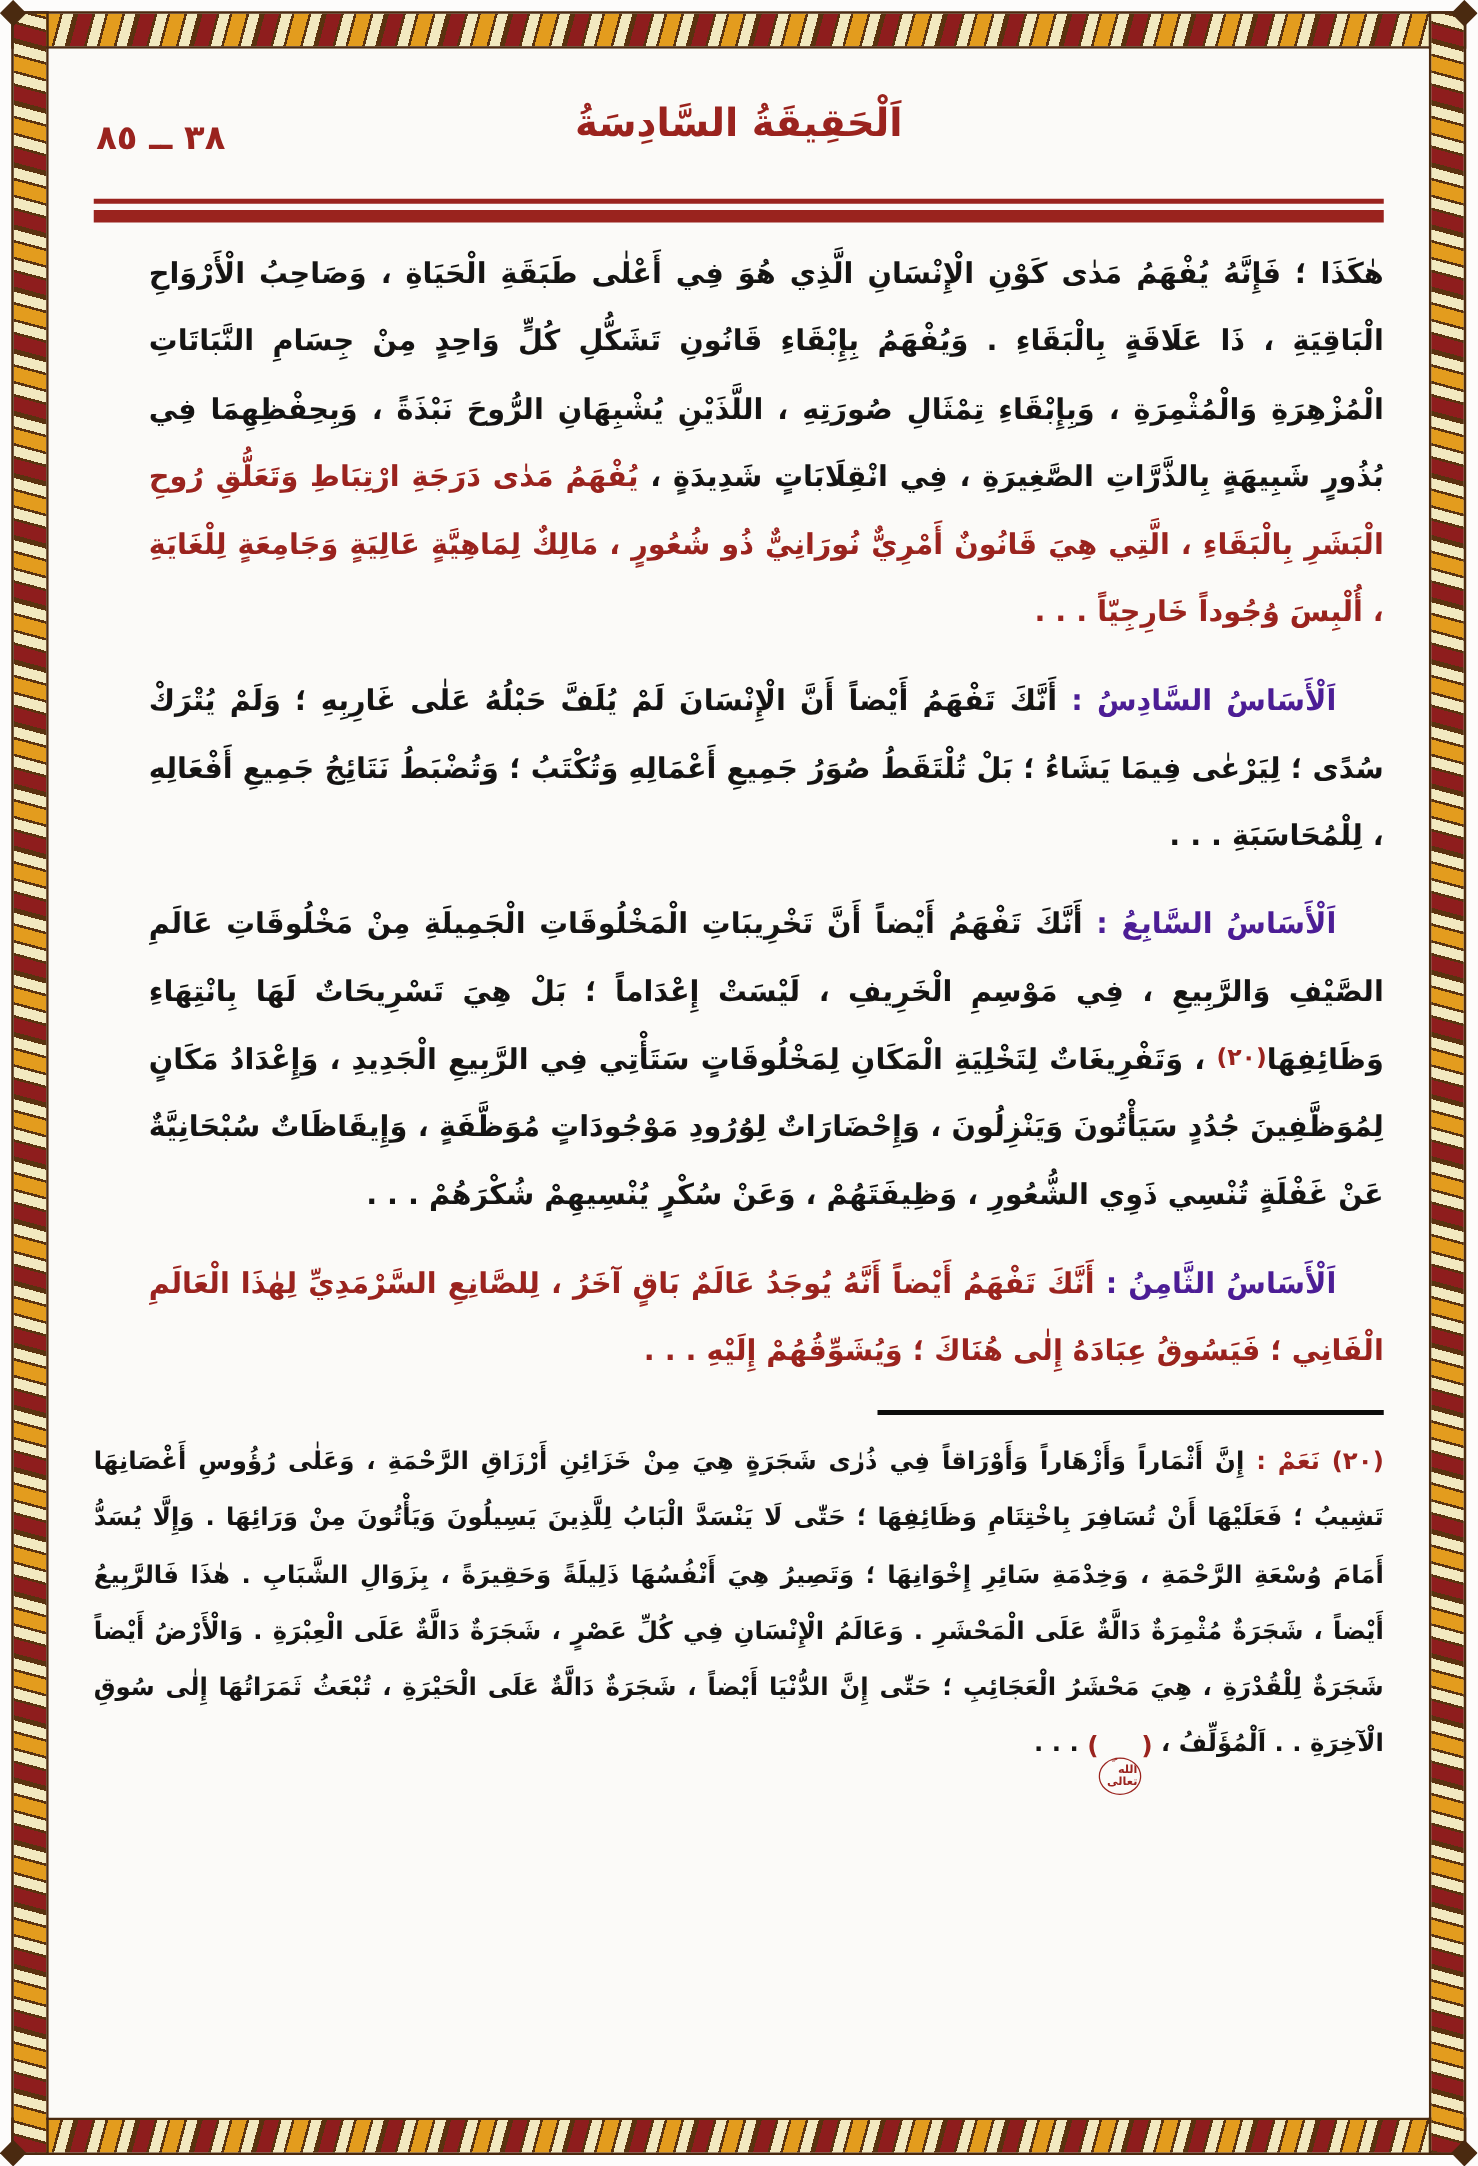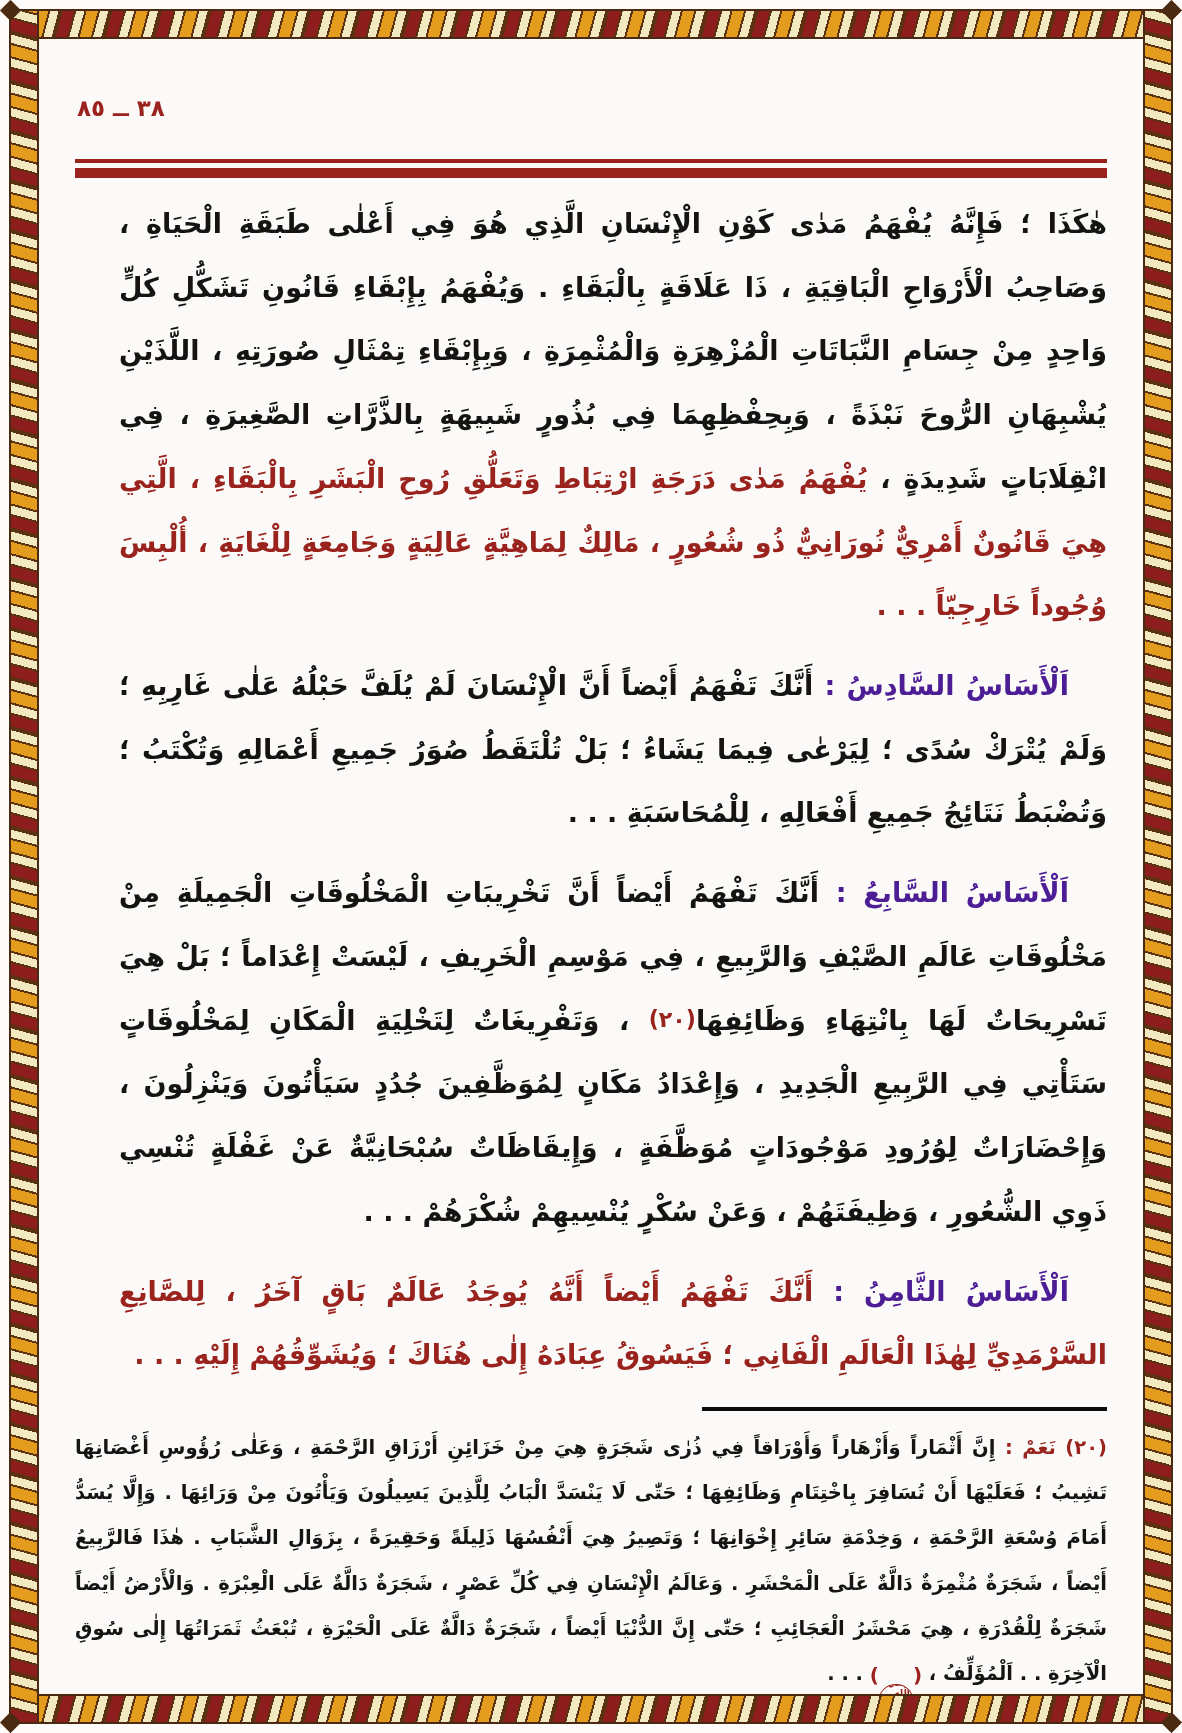--- a/index.html
+++ b/index.html
@@ -33,30 +33,30 @@
 
   
   .content{
     position:absolute;top:39px;left:39px;right:39px;bottom:39px;
     background:#fbfaf8;padding:34px 36px 0 36px;box-sizing:border-box;
     overflow:hidden;direction:rtl;
   }
   .header{position:relative;height:78px;}
   .page-num{
     position:absolute;left:2px;top:22px;
-    color:#9a231e;font-weight:bold;font-size:23px;letter-spacing:1px;
+    color:#9a231e;font-weight:bold;font-size:27px;letter-spacing:1px;
   }
   .title{
     text-align:center;color:#9a231e;font-weight:bold;font-size:31px;padding-top:8px;
   }
   .rule-thin{height:4px;background:#9a231e;margin-top:8px;}
   .rule-thick{height:10px;background:#9a231e;margin-top:5px;}
 
   .bodytext{
-    margin-top:14px;color:#151413;font-weight:bold;font-size:27px;
+    margin-top:14px;color:#151413;font-weight:bold;font-size:23px;
     text-align:justify;line-height:2.36;margin-left:44px;
   }
   .bodytext p{margin:0 0 16px 0;}
   .indent{text-indent:38px;}
   .red{color:#9a231e;}
   .lead{color:#4c1d95;font-weight:bold;}
   .fn-marker{color:#9a231e;font-size:0.82em;vertical-align:3px;font-weight:bold;}
 
   .fn-sep{
     width:405px;height:4px;background:#0c0c0c;
@@ -88,20 +88,21 @@
 <div class="chain v chain-right"></div>
 <div class="corner c-tl"></div>
 <div class="corner c-tr"></div>
 <div class="corner c-bl"></div>
 <div class="corner c-br"></div>
 
 <div class="content">
 
   <div class="header">
     <span class="page-num">٣٨ ــ ٨٥</span>
+    <div class="title">اَلْحَقِيقَةُ السَّادِسَةُ</div>
   </div>
   <div class="rule-thin"></div>
   <div class="rule-thick"></div>
 
   <div class="bodytext">
 
     <p><span>هٰكَذَا ؛ فَإِنَّهُ يُفْهَمُ مَدٰى كَوْنِ الْإِنْسَانِ الَّذِي هُوَ فِي أَعْلٰى طَبَقَةِ الْحَيَاةِ ، وَصَاحِبُ الْأَرْوَاحِ الْبَاقِيَةِ ، ذَا عَلَاقَةٍ بِالْبَقَاءِ . وَيُفْهَمُ بِإِبْقَاءِ قَانُونِ تَشَكُّلِ كُلٍّ وَاحِدٍ مِنْ جِسَامِ النَّبَاتَاتِ الْمُزْهِرَةِ وَالْمُثْمِرَةِ ، وَبِإِبْقَاءِ تِمْثَالِ صُورَتِهِ ، اللَّذَيْنِ يُشْبِهَانِ الرُّوحَ نَبْذَةً ، وَبِحِفْظِهِمَا فِي بُذُورٍ شَبِيهَةٍ بِالذَّرَّاتِ الصَّغِيرَةِ ، فِي انْقِلَابَاتٍ شَدِيدَةٍ ، </span><span class="red">يُفْهَمُ مَدٰى دَرَجَةِ ارْتِبَاطِ وَتَعَلُّقِ رُوحِ الْبَشَرِ بِالْبَقَاءِ ، الَّتِي هِيَ قَانُونٌ أَمْرِيٌّ نُورَانِيٌّ ذُو شُعُورٍ ، مَالِكٌ لِمَاهِيَّةٍ عَالِيَةٍ وَجَامِعَةٍ لِلْغَايَةِ ، أُلْبِسَ وُجُوداً خَارِجِيّاً . . .</span></p>
 
     <p class="indent"><span class="lead">اَلْأَسَاسُ السَّادِسُ : </span><span>أَنَّكَ تَفْهَمُ أَيْضاً أَنَّ الْإِنْسَانَ لَمْ يُلَفَّ حَبْلُهُ عَلٰى غَارِبِهِ ؛ وَلَمْ يُتْرَكْ سُدًى ؛ لِيَرْعٰى فِيمَا يَشَاءُ ؛ بَلْ تُلْتَقَطُ صُوَرُ جَمِيعِ أَعْمَالِهِ وَتُكْتَبُ ؛ وَتُضْبَطُ نَتَائِجُ جَمِيعِ أَفْعَالِهِ ، لِلْمُحَاسَبَةِ . . .</span></p>
 

